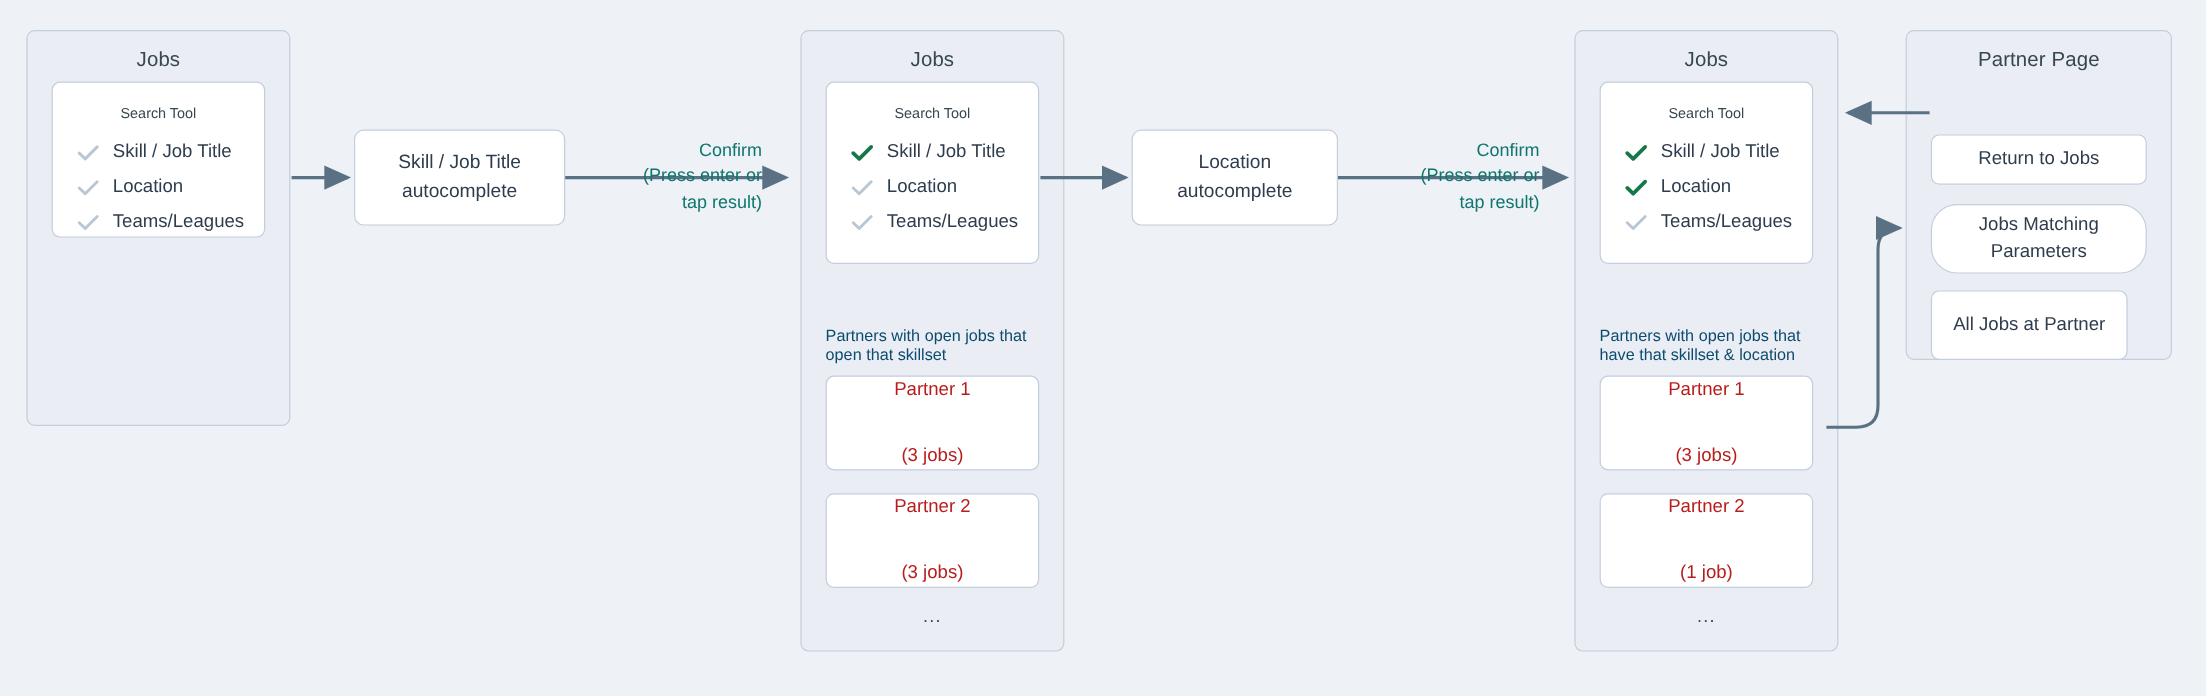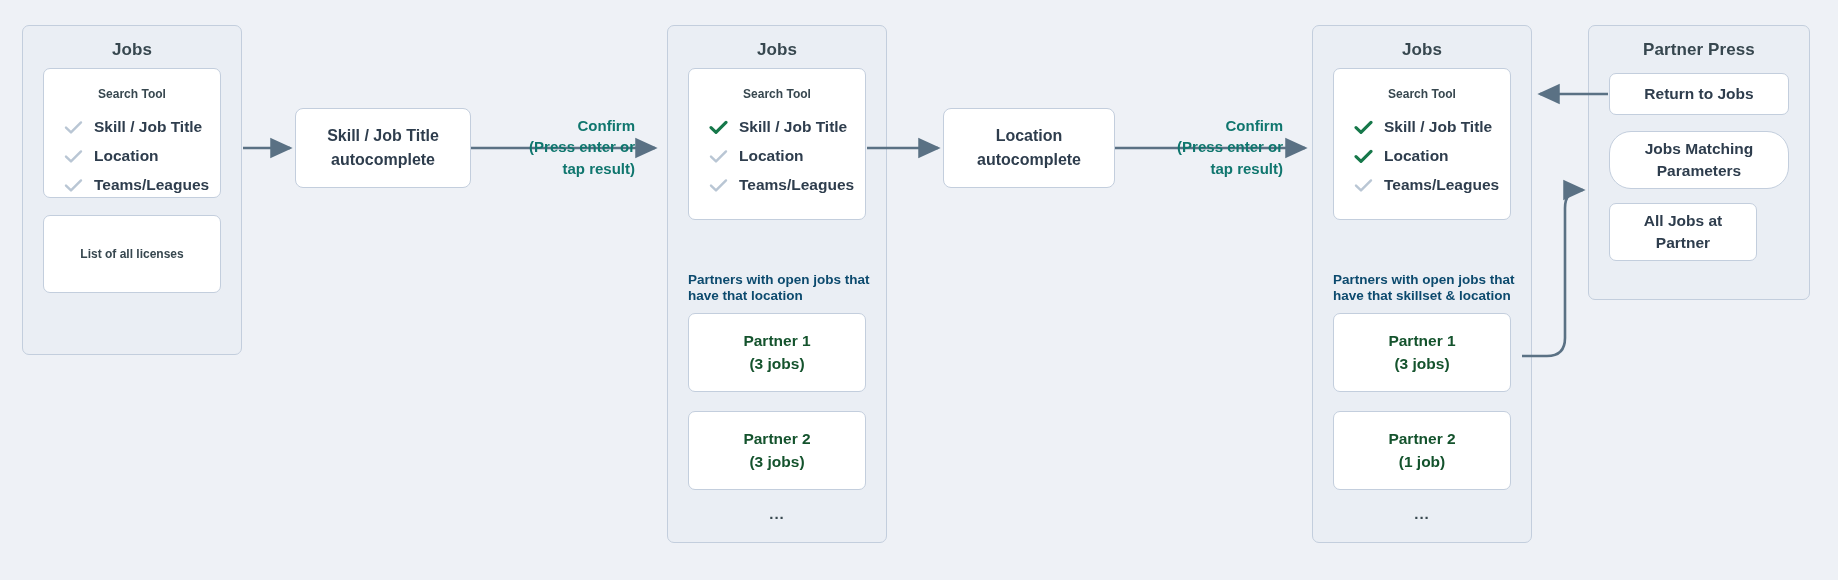--- a/index.html
+++ b/index.html
@@ -4,21 +4,21 @@
 <style>
   html,body{margin:0;padding:0;}
   body{
     width:1838px;height:580px;
     background:#eef1f6;
     font-family:"Liberation Sans",sans-serif;
     color:#37474f;
     overflow:hidden;
     position:relative;
   }
-  .stage{position:relative;width:1838px;height:580px;font-weight:bold;}
+  .stage{position:relative;width:1838px;height:580px;}
 
   
   .panel{
     position:absolute;
     background:#eaeef4;
     border:1.5px solid #c3cedd;
     border-radius:7px;
     box-sizing:border-box;
   }
   .panel-title{
@@ -92,23 +92,23 @@
   }
   .partner-card{
     position:absolute;
     background:#fff;
     border:1.5px solid #c3cedd;
     border-radius:7px;
     box-sizing:border-box;
     display:flex;
     flex-direction:column;
     align-items:center;
-    justify-content:center;
+    justify-content:space-between;
     font-size:15.5px;
-    color:#14532d;
+    color:#b91c1c;
     line-height:1.45;
   }
   .ellipsis{
     position:absolute;
     font-size:15px;
     color:#37474f;
     text-align:center;
     width:40px;
     letter-spacing:1px;
   }
@@ -121,20 +121,21 @@
     border-radius:7px;
     box-sizing:border-box;
     display:flex;
     align-items:center;
     justify-content:center;
     text-align:center;
     font-size:15.5px;
     color:#2e3d4d;
     line-height:1.4;
     padding:6px 8px;
+    margin-top:39px;
   }
 
   
   .edge-label{
     position:absolute;
     text-align:right;
     font-size:15px;
     line-height:1.42;
     color:#0f766e;
     width:150px;
@@ -193,23 +194,20 @@
       <span class="label">Location</span>
     </div>
     <div class="check-row">
       <svg class="chk" viewBox="0 0 19 15">
         <path d="M2 7.6 L7 12.4 L17 2.4" fill="none" stroke="#b9c6d4" stroke-width="2.4" stroke-linecap="round" stroke-linejoin="round"></path>
       </svg>
       <span class="label">Teams/Leagues</span>
     </div>
   </div>
 
-  <div class="card" style="position:absolute;left:43px;top:215px;width:178px;height:78px;">
-    <div class="card-title">List of all licenses</div>
-  </div>
 
   <div class="node" style="left:295px;top:108px;width:176px;height:80px;flex-direction:column;">
     <span>Skill / Job Title</span>
     <span>autocomplete</span>
   </div>
 
   <div class="edge-label" style="left:485px;top:115px;">
     <div>Confirm</div>
     <div>(Press enter or</div>
     <div>tap result)</div>
@@ -236,21 +234,21 @@
     <div class="check-row">
       <svg class="chk" viewBox="0 0 19 15">
         <path d="M2 7.6 L7 12.4 L17 2.4" fill="none" stroke="#b9c6d4" stroke-width="2.4" stroke-linecap="round" stroke-linejoin="round"></path>
       </svg>
       <span class="label">Teams/Leagues</span>
     </div>
   </div>
 
   <div class="partners-caption" style="left:688px;top:272px;">
     <div>Partners with open jobs that</div>
-    <div>have that location</div>
+    <div>open that skillset</div>
   </div>
 
   <div class="partner-card" style="left:688px;top:313px;width:178px;height:79px;">
     <span>Partner 1</span>
     <span>(3 jobs)</span>
   </div>
   <div class="partner-card" style="left:688px;top:411px;width:178px;height:79px;">
     <span>Partner 2</span>
     <span>(3 jobs)</span>
   </div>
@@ -302,26 +300,26 @@
     <span>Partner 1</span>
     <span>(3 jobs)</span>
   </div>
   <div class="partner-card" style="left:1333px;top:411px;width:178px;height:79px;">
     <span>Partner 2</span>
     <span>(1 job)</span>
   </div>
   <div class="ellipsis" style="left:1402px;top:505px;">...</div>
 
   <div class="panel" style="left:1588px;top:25px;width:222px;height:275px;">
-    <div class="panel-title">Partner Press</div>
+    <div class="panel-title">Partner Page</div>
   </div>
 
   <div class="pp-btn" style="left:1609px;top:73px;width:180px;height:42px;">
     <span>Return to Jobs</span>
   </div>
   <div class="pp-btn" style="left:1609px;top:131px;width:180px;height:58px;border-radius:22px;">
     <span>Jobs Matching Parameters</span>
   </div>
-  <div class="pp-btn" style="left:1609px;top:203px;width:148px;height:58px;">
+  <div class="pp-btn" style="left:1609px;top:203px;width:164px;height:58px;">
     <span>All Jobs at Partner</span>
   </div>
 
 </div>
 
 </body></html>

